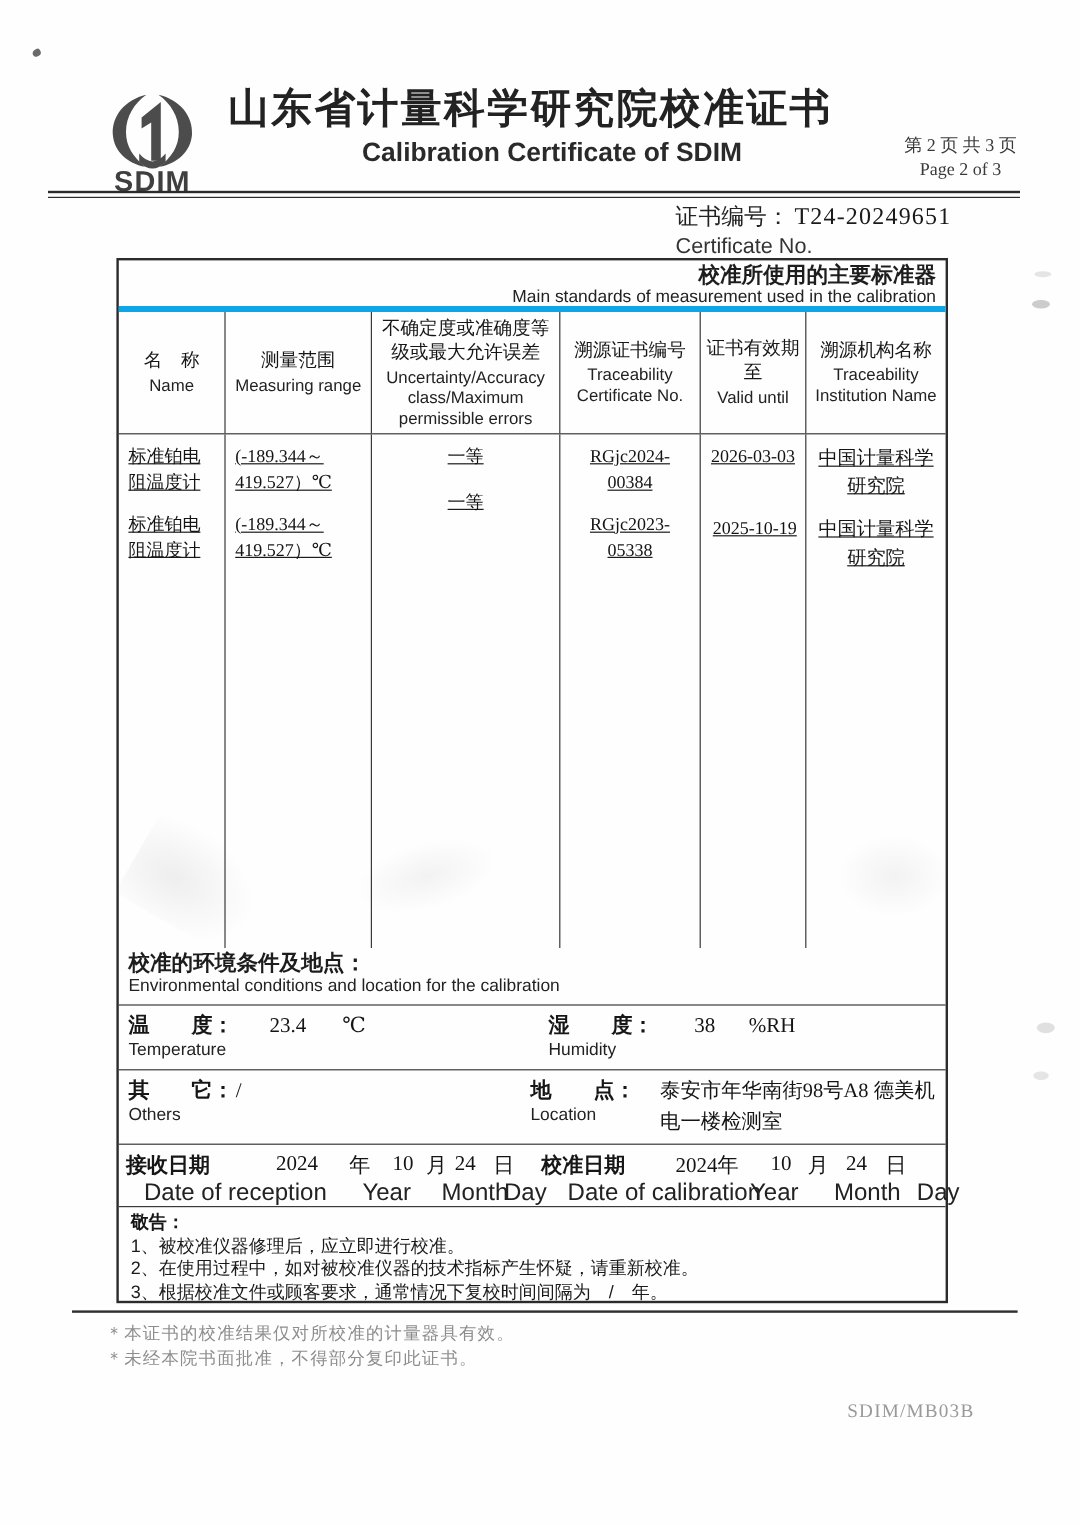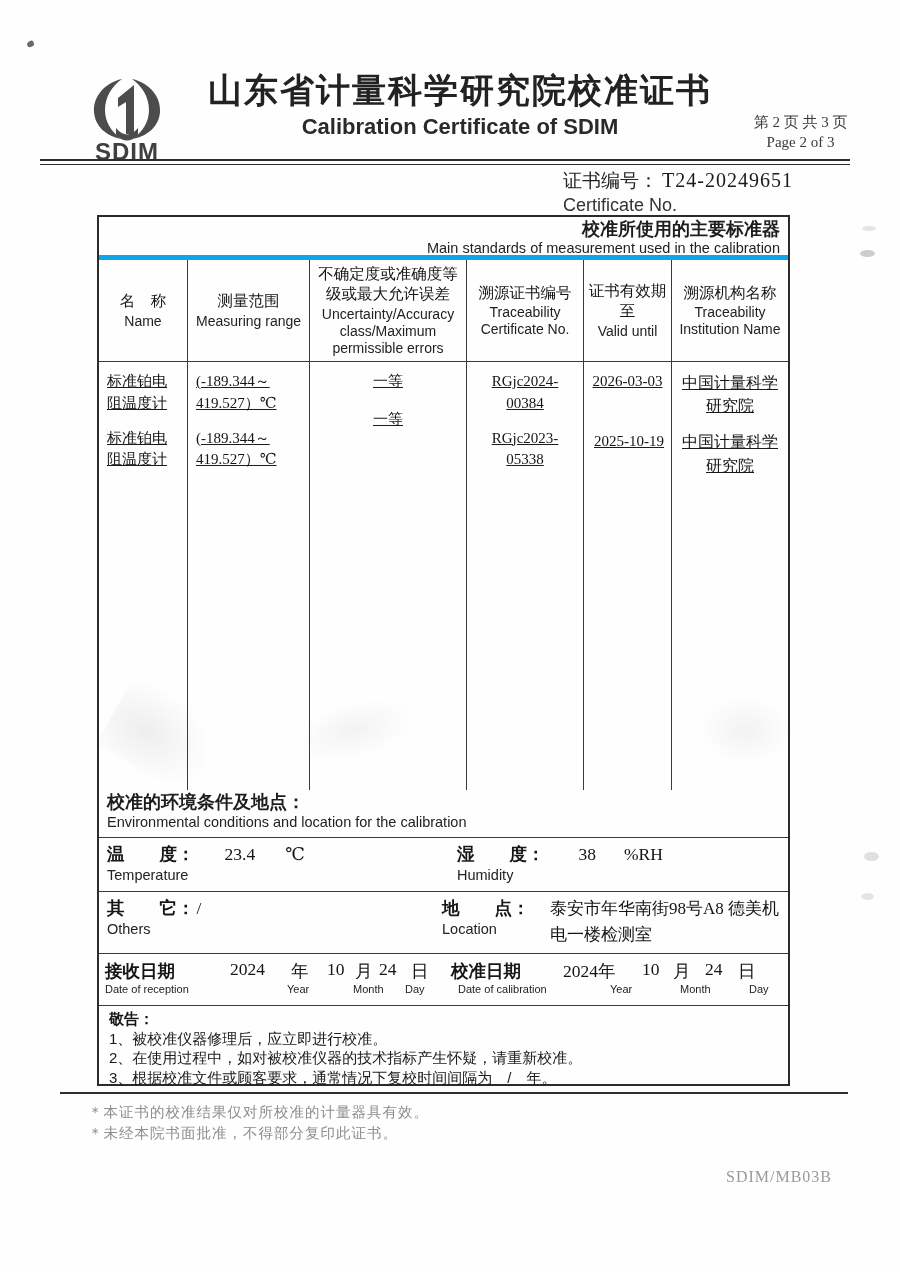--- a/index.html
+++ b/index.html
@@ -10,21 +10,21 @@
     font-family:"Liberation Serif","DejaVu Serif",serif;
   }
 
   
   .speck { position:absolute; left:27px; top:41px; width:7px; height:6px;
     background:#3a3a3a; border-radius:60% 40% 50% 50%; opacity:.75; transform:rotate(-25deg); }
   .logo { position:absolute; left:88px; top:78px; width:78px; text-align:center; }
   .logo svg { display:block; margin:0 auto; }
   .logo-text { font-family:"Liberation Sans","DejaVu Sans",sans-serif;
     font-weight:700; font-size:24px; letter-spacing:1px; color:#3f3f3f; margin-top:-4px; }
-  .title-zh { position:absolute; left:190px; top:68px; width:540px; text-align:center;
+  .title-zh { position:absolute; left:190px; top:68px; width:540px; text-align:left;
     font-size:34px; font-weight:700; letter-spacing:2px; color:#222; }
   .title-en { position:absolute; left:190px; top:114px; width:540px; text-align:center;
     font-family:"Liberation Sans","DejaVu Sans",sans-serif; font-weight:700; font-size:22px; color:#2a2a2a; }
   .page-info { position:absolute; left:718px; top:112px; width:165px; text-align:center;
     font-size:15px; color:#3a3a3a; line-height:1.35; }
   .rule-double { position:absolute; left:40px; top:159px; width:810px; height:6px;
     border-top:2px solid #2c2c2c; border-bottom:1px solid #2c2c2c; }
   .cert-line { position:absolute; left:563px; top:168px; width:300px; }
   .cert-line .zh { font-size:19px; color:#222; }
   .cert-line .no { font-size:20px; letter-spacing:1px; color:#1a1a1a; }
@@ -72,33 +72,33 @@
     font-size:14.5px; color:#222; margin-top:1px; }
 
   .env-others { height:62px; border-bottom:1px solid #3a3a3a; display:flex; }
   .loc-wrap { display:flex; }
   .loc-value { width:238px; font-size:17px; line-height:1.55; color:#141414; margin-left:8px; }
 
   .dates-row { height:52px; border-bottom:1px solid #3a3a3a; position:relative; }
   .dates-row .t { position:absolute; top:5px; font-size:17.5px; color:#141414; white-space:nowrap; }
   .dates-row .t.lab { font-family:"Liberation Sans","DejaVu Sans",sans-serif; font-weight:600; color:#161616; }
   .dates-row .e { position:absolute; top:29px; white-space:nowrap;
-    font-family:"Liberation Sans","DejaVu Sans",sans-serif; font-size:11px; color:#222; }
+    font-family:"Liberation Sans","DejaVu Sans",sans-serif; font-size:20px; color:#222;margin-left:15px; }
 
   .notice { height:78px; padding:3px 10px 0; }
   .notice .nt { font-family:"Liberation Sans","DejaVu Sans",sans-serif;
     font-size:15px; font-weight:600; color:#161616; line-height:1.3; }
   .notice .ni { font-family:"Liberation Sans","DejaVu Sans",sans-serif;
     font-size:15px; color:#1a1a1a; line-height:1.33; }
 
   
   .foot-rule { position:absolute; left:60px; top:1092px; width:788px; border-top:2px solid #2e2e2e; }
   .footnotes { position:absolute; left:88px; top:1102px; font-size:14.5px;
     color:#8d8d8d; line-height:1.45; letter-spacing:1px; }
-  .form-no { position:absolute; left:726px; top:1168px; font-size:16px;
+  .form-no { position:absolute; left:706px; top:1168px; font-size:16px;
     color:#9a9a9a; letter-spacing:1px; }
 
   
   .smudge { position:absolute; pointer-events:none; }
   .sm1 { left:110px; top:690px; width:120px; height:90px; opacity:.12;
     background:radial-gradient(ellipse at 30% 60%, #777 0%, transparent 60%); transform:rotate(30deg); }
   .sm2 { left:290px; top:700px; width:130px; height:60px; opacity:.10;
     background:radial-gradient(ellipse at 50% 50%, #888 0%, transparent 65%); transform:rotate(-15deg); }
   .sm3 { left:690px; top:690px; width:110px; height:80px; opacity:.10;
     background:radial-gradient(ellipse at 50% 50%, #888 0%, transparent 60%); }

